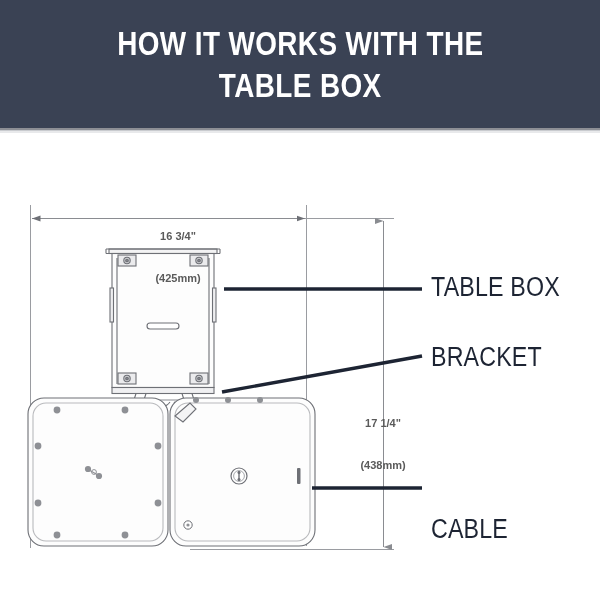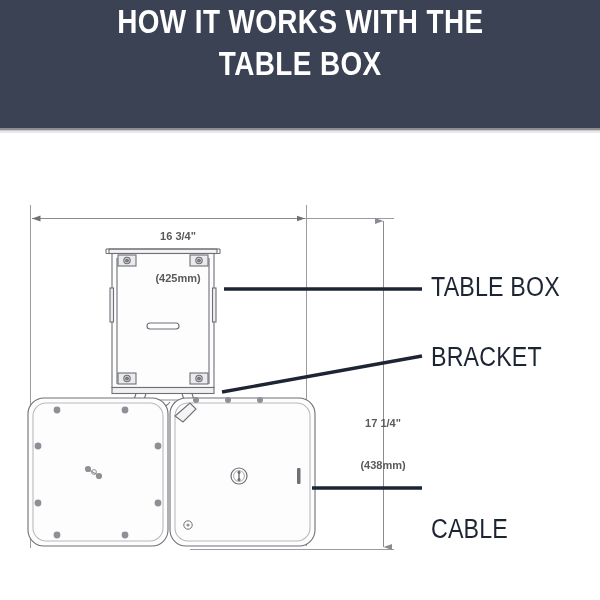--- a/index.html
+++ b/index.html
@@ -22,21 +22,21 @@
   .header-banner {
     position: absolute;
     left: 0;
     top: 0;
     width: 600px;
     height: 128px;
     background: #3a4254;
     display: flex;
     flex-direction: column;
     align-items: center;
-    justify-content: flex-start;
+    justify-content: center;
     box-sizing: border-box;
   }
   .header-line {
     color: #ffffff;
     font-family: "Liberation Sans Narrow", "Liberation Sans", sans-serif;
     font-weight: bold;
     font-size: 34px;
     line-height: 42px;
     letter-spacing: 0.5px;
     text-transform: uppercase;

